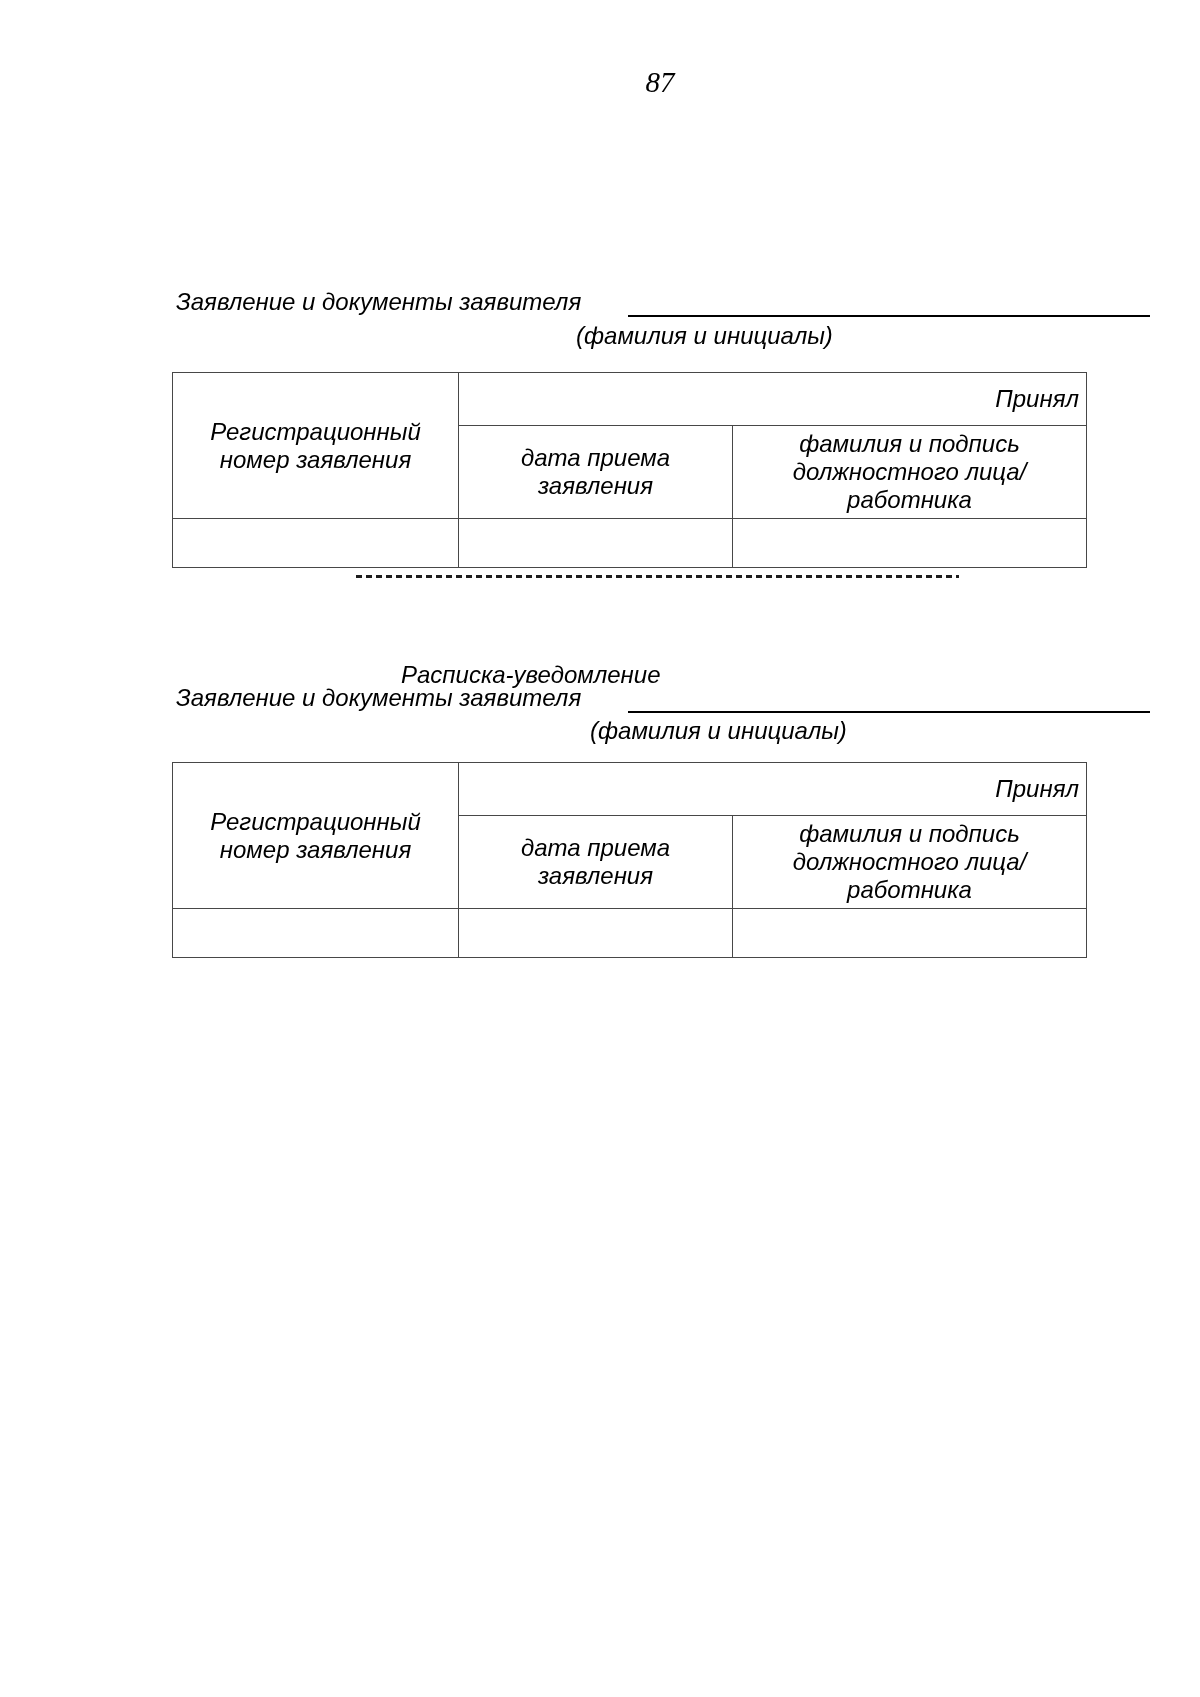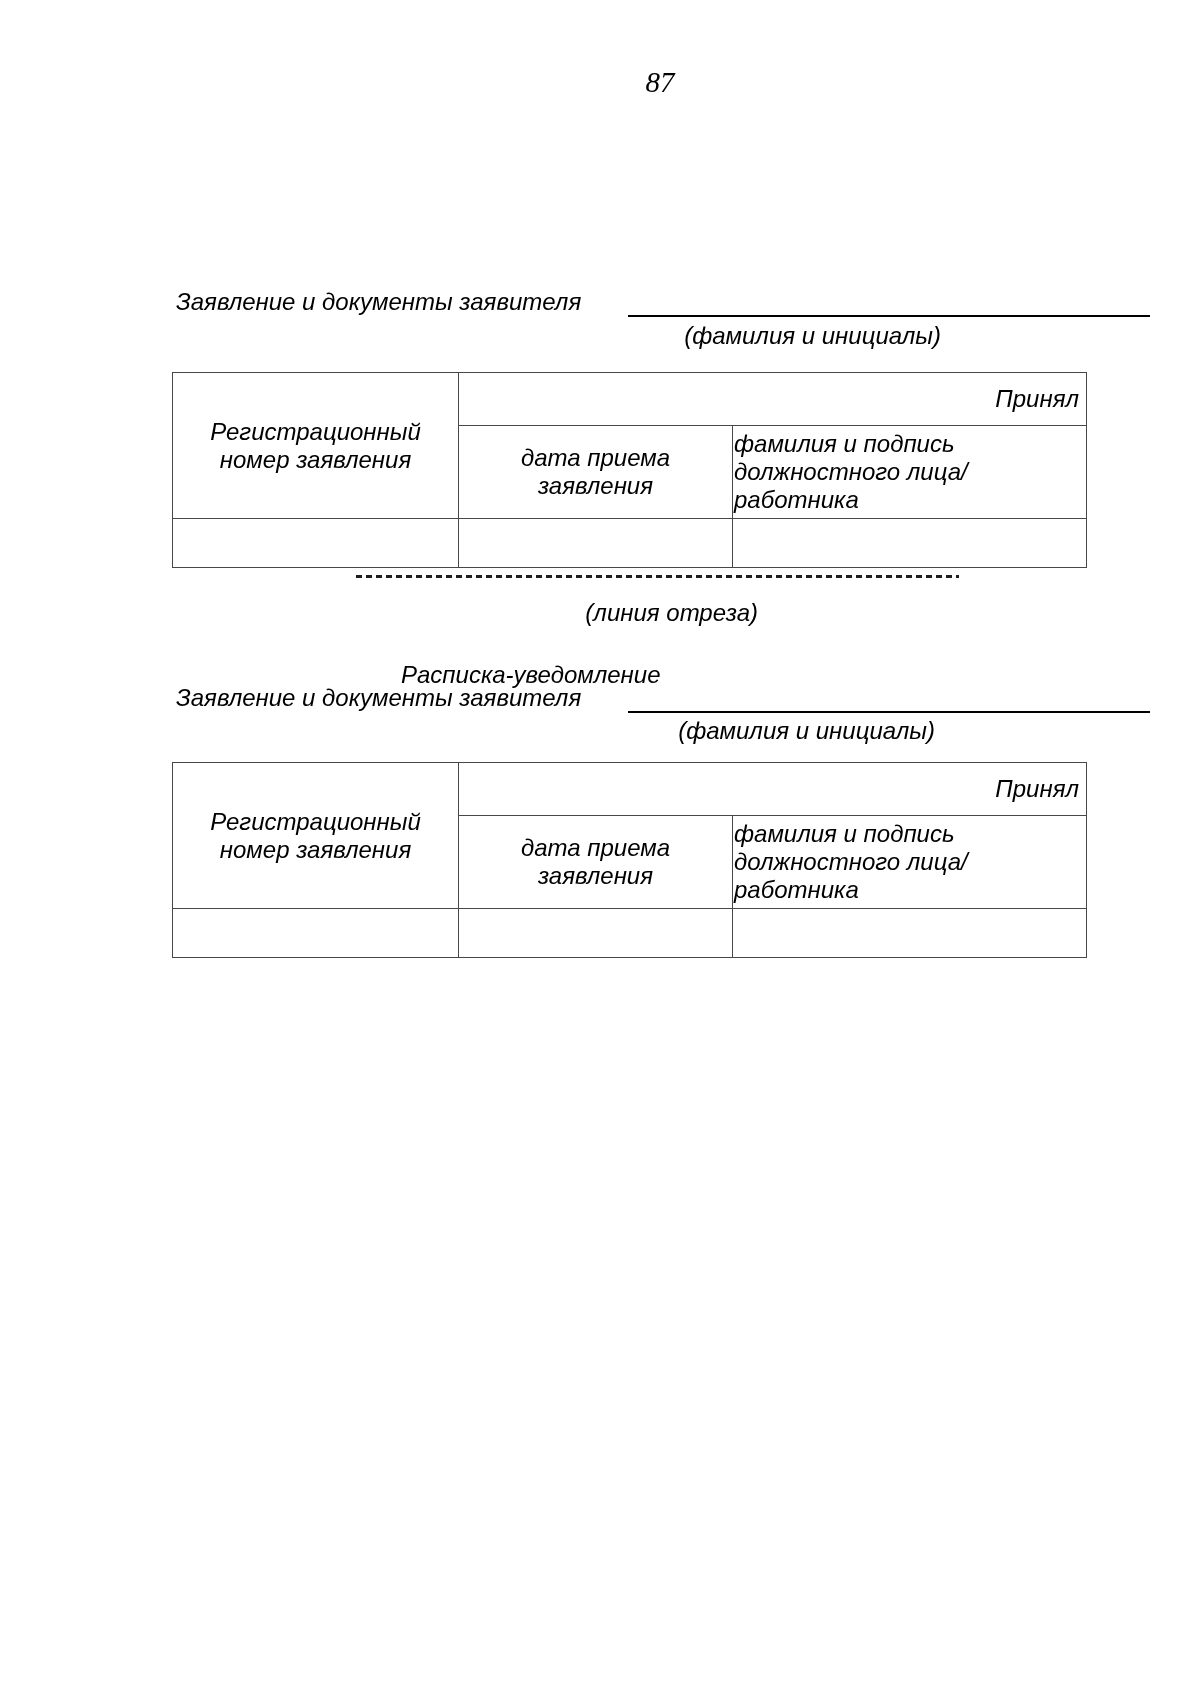--- a/index.html
+++ b/index.html
@@ -48,34 +48,34 @@
 
   
   .tbl-reg tr.r-top td    { height: 44px; }
   .tbl-reg tr.r-head td   { height: 73px; }
   .tbl-reg tr.r-empty td  { height: 40px; }
   .tbl-reg .c-regnum { text-align: center; vertical-align: middle; }
   .tbl-reg .c-regnum .inner { max-width: 240px; margin: 11px auto; }
   .tbl-reg .c-accepted { text-align: right; vertical-align: middle; }
   .tbl-reg .c-date { text-align: center; vertical-align: middle; }
   .tbl-reg .c-date .inner { max-width: 160px; margin: 12px auto; }
-  .tbl-reg .c-sign { text-align: left; vertical-align: middle; padding: 4px 1px; }
+  .tbl-reg .c-sign { text-align: center; vertical-align: middle; padding: 4px 1px; }
   .tbl-reg.first  { top: 372px; }
   .tbl-reg.second { top: 762px; }
 
   
   .applicant-line {
     left: 176px; width: 974px; height: 29px;
     display: flex; align-items: stretch; white-space: nowrap; gap: 37px;
   }
   .applicant-line .blank {
     flex: 1 1 auto; margin-left: 10px;
     border-bottom: 2px solid #000000;
   }
-  .caption { text-align: right; }
+  .caption { text-align: left; }
   .caption-1 { top: 322px; left: 576px; width: 365px; }
   .caption-2 { top: 717px; left: 590px; width: 345px; }
 
   
   .cut-line {
     top: 575px; left: 356px; width: 603px; height: 3px;
     background: repeating-linear-gradient(90deg, #1c1c1c 0 6px, transparent 6px 10px);
   }
   .cut-caption   { top: 599px; left: 398px; width: 360px; }
   .receipt-title { top: 661px; left: 401px; width: 360px; text-align: left; }
@@ -115,21 +115,20 @@
       </tr>
       <tr class="r-empty">
         <td></td>
         <td></td>
         <td></td>
       </tr>
     </tbody>
   </table>
 
   <div class="abs cut-line"></div>
-  <div class="abs caption cut-caption">(линия отреза)</div>
 
   <div class="abs receipt-title">Расписка-уведомление</div>
 
   <div class="abs applicant-line" style="top:684px">
     <span>Заявление и документы заявителя</span>
     <span class="blank"></span>
   </div>
   <div class="abs caption caption-2">(фамилия и инициалы)</div>
 
   <table class="tbl tbl-reg second">

